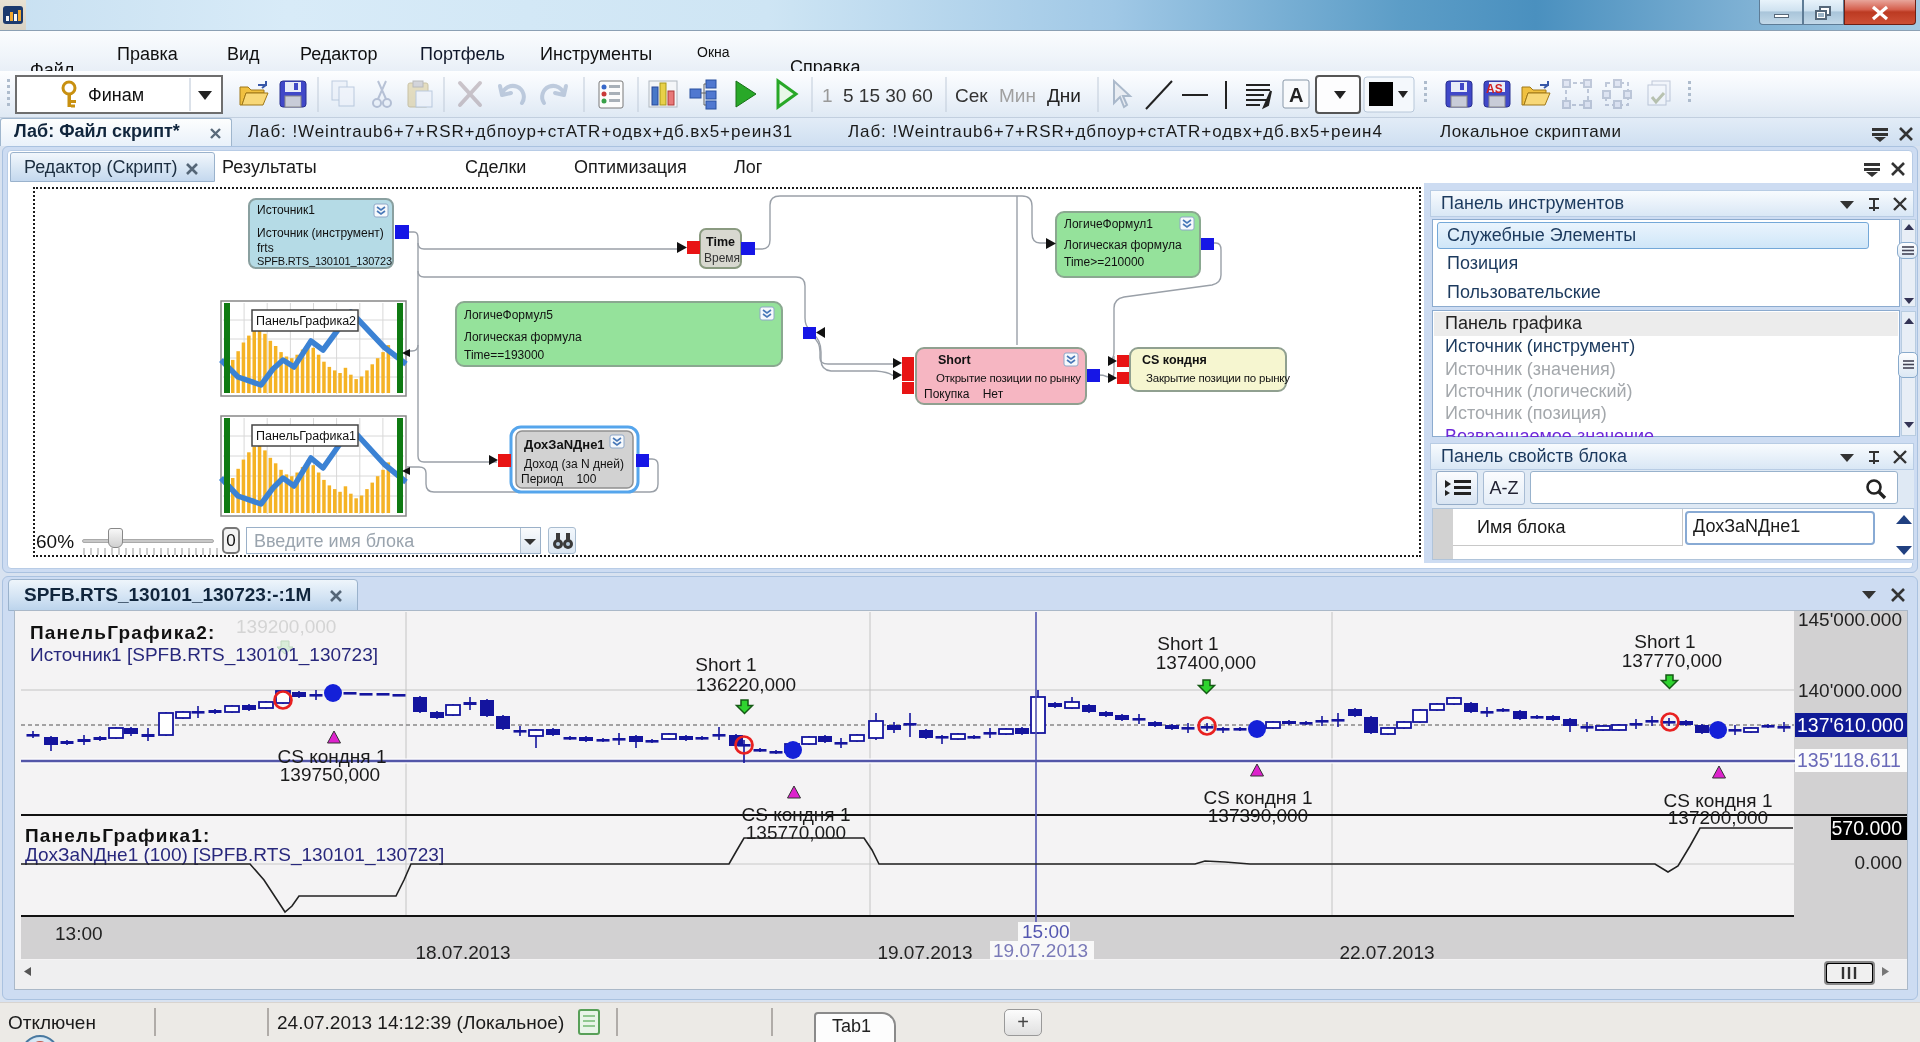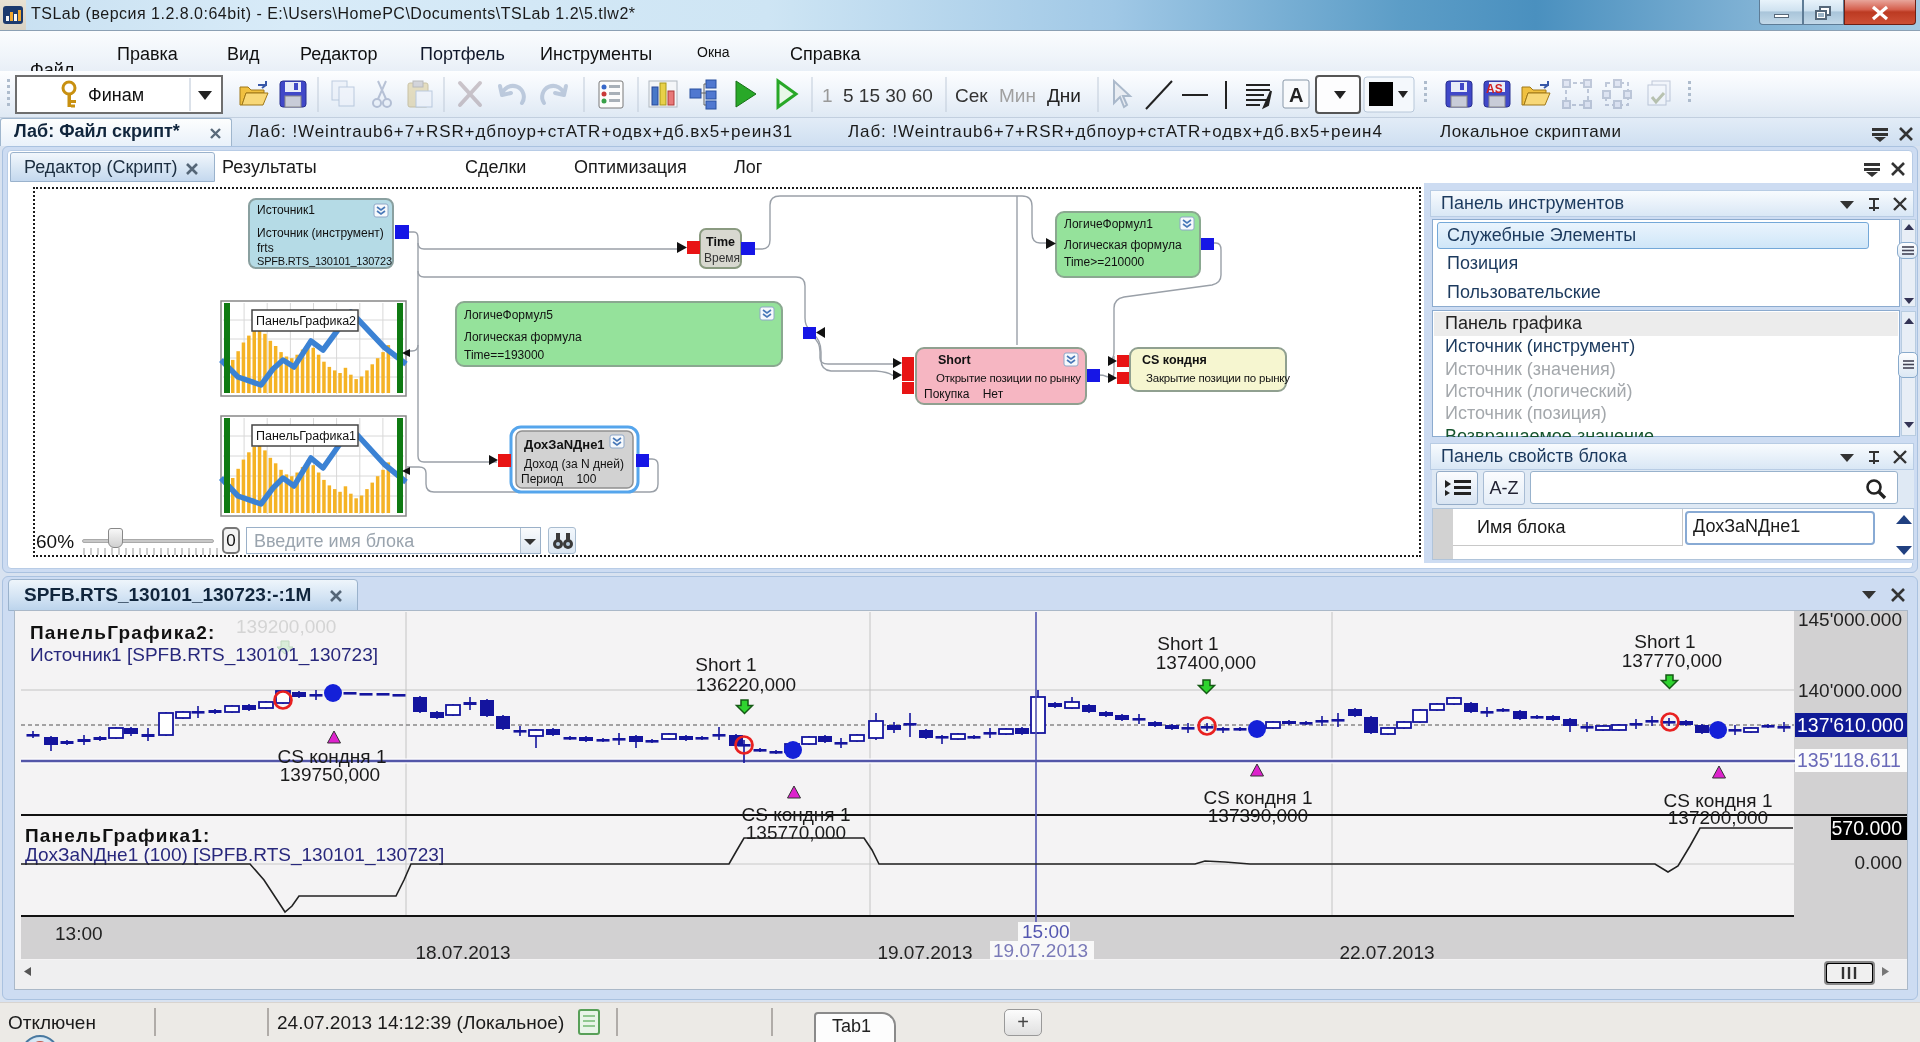--- a/index.html
+++ b/index.html
@@ -11,21 +11,20 @@
 
 <div class="abs" style="left:0;top:0;width:1920px;height:30px;
  background:linear-gradient(to right,#c8e0f1 0%,#d8ebf8 15%,#cee5f4 40%,#a0c8e6 58%,#5c9dc7 73%,#4a90bf 80%,#7aaed2 90%,#a5cae3 100%);">
  <div class="abs" style="left:0;top:0;width:26px;height:30px;background:linear-gradient(to bottom,#e8e2d4,#d8d2c4);"></div>
  <div class="abs" style="left:3px;top:6px;width:20px;height:18px;background:#1c3a6e;border-radius:3px;">
    <div class="abs" style="left:3px;bottom:3px;width:3px;height:5px;background:#f8f8f8;"></div>
    <div class="abs" style="left:7px;bottom:3px;width:3px;height:9px;background:#f0a830;"></div>
    <div class="abs" style="left:11px;bottom:3px;width:3px;height:7px;background:#f8f8f8;"></div>
    <div class="abs" style="left:15px;bottom:3px;width:3px;height:11px;background:#f0a830;"></div>
  </div>
- <div class="tx" style="left:31px;top:5px;font-size:16px;letter-spacing:0.5px;color:#1a1a1a;">TSLab (версия 1.2.8.0:64bit) - E:\Users\HomePC\Documents\TSLab 1.2\5.tlw2*</div>
 </div>
 
 <div class="abs" style="left:1759px;top:0;width:44px;height:25px;background:linear-gradient(to bottom,#e8f3fb 0%,#cfe2f0 45%,#a9c5da 50%,#c2d8e8 100%);border:1px solid #5e7c96;border-top:none;border-bottom-left-radius:4px;">
   <div class="abs" style="left:14px;top:14px;width:15px;height:4px;background:#fff;border:1px solid #56687a;"></div>
 </div>
 <div class="abs" style="left:1803px;top:0;width:41px;height:25px;background:linear-gradient(to bottom,#e8f3fb 0%,#cfe2f0 45%,#a9c5da 50%,#c2d8e8 100%);border:1px solid #5e7c96;border-top:none;">
   <div class="abs" style="left:15px;top:6px;width:12px;height:10px;background:#fff;border:2px solid #56687a;"></div>
   <div class="abs" style="left:11px;top:10px;width:12px;height:10px;background:#fff;border:2px solid #56687a;"></div>
   <div class="abs" style="left:14px;top:13px;width:6px;height:4px;background:#9db4c6;"></div>
 </div>
@@ -35,21 +34,21 @@
   </svg>
 
 <div class="abs" style="left:0;top:30px;width:1920px;height:41px;background:linear-gradient(to bottom,#fafcfe 0%,#f0f5fa 60%,#e8eff7 100%);border-top:1px solid #8ba0b4;"></div>
 <div class="tx" style="left:30px;top:60px;font-size:18px;color:#101010;">Файл</div>
 <div class="tx" style="left:117px;top:44px;font-size:18px;color:#101010;">Правка</div>
 <div class="tx" style="left:227px;top:44px;font-size:18px;color:#101010;">Вид</div>
 <div class="tx" style="left:300px;top:44px;font-size:18px;color:#101010;">Редактор</div>
 <div class="tx" style="left:420px;top:44px;font-size:18px;color:#0f172a;">Портфель</div>
 <div class="tx" style="left:540px;top:44px;font-size:18px;color:#101010;">Инструменты</div>
 <div class="tx" style="left:697px;top:44px;font-size:14px;color:#101010;">Окна</div>
-<div class="tx" style="left:790px;top:44px;font-size:18px;color:#101010;">Справка</div>
+<div class="tx" style="left:790px;top:57px;font-size:18px;color:#101010;">Справка</div>
 
 <div class="abs" style="left:0;top:71px;width:1920px;height:47px;background:linear-gradient(to bottom,#fdfeff 0%,#f0f5fb 45%,#dfe9f4 100%);border-bottom:1px solid #c2cfdf;"></div>
 <svg class="abs" style="left:0;top:71px;" width="1920" height="47" viewBox="0 0 1920 47">
 
  <g fill="#aebccd">
       <rect x="7" y="8" width="3" height="3"></rect>
       <rect x="7" y="14" width="3" height="3"></rect>
       <rect x="7" y="20" width="3" height="3"></rect>
       <rect x="7" y="26" width="3" height="3"></rect>
       <rect x="7" y="32" width="3" height="3"></rect>
@@ -544,21 +543,21 @@
   </svg>
 
 <div class="abs" style="left:1432px;top:310px;width:468px;height:127px;background:#fff;border:1px solid #8cabcf;"></div>
 <div class="abs" style="left:1434px;top:312px;width:464px;height:24px;background:#ececec;"></div>
 <div class="tx" style="left:1445px;top:313px;font-size:18px;color:#222;">Панель графика</div>
 <div class="tx" style="left:1445px;top:336px;font-size:18px;color:#1c3a5e;">Источник (инструмент)</div>
 <div class="tx" style="left:1445px;top:359px;font-size:18px;color:#a4a8ac;">Источник (значения)</div>
 <div class="tx" style="left:1445px;top:381px;font-size:18px;color:#a4a8ac;">Источник (логический)</div>
 <div class="tx" style="left:1445px;top:403px;font-size:18px;color:#a4a8ac;">Источник (позиция)</div>
 <div class="abs" style="left:1445px;top:426px;width:300px;height:11px;overflow:hidden;">
-    <div style="font-size:18px;color:#14532d;white-space:nowrap;text-decoration:underline;">Возвращаемое значение</div>
+    <div style="font-size:18px;color:#6d28d9;white-space:nowrap;text-decoration:underline;">Возвращаемое значение</div>
   </div>
 <div class="abs" style="left:1901px;top:311px;width:15px;height:125px;background:#e8eef6;border:1px solid #b8cce0;"></div>
 <svg class="abs" style="left:1902px;top:314px" width="14" height="120">
  <path d="M2 10 L12 10 L7 4 Z" fill="#335"></path>
  <path d="M2 108 L12 108 L7 114 Z" fill="#335"></path>
 </svg>
 <div class="abs" style="left:1898px;top:352px;width:20px;height:26px;background:linear-gradient(to bottom,#fdfdfe,#dce8f4);border:1px solid #88aacc;border-radius:5px;"></div>
 <svg class="abs" style="left:1902px;top:360px" width="13" height="10">
     <g stroke="#445" stroke-width="1.6">
       <line x1="1" y1="1" x2="12" y2="1"></line>

